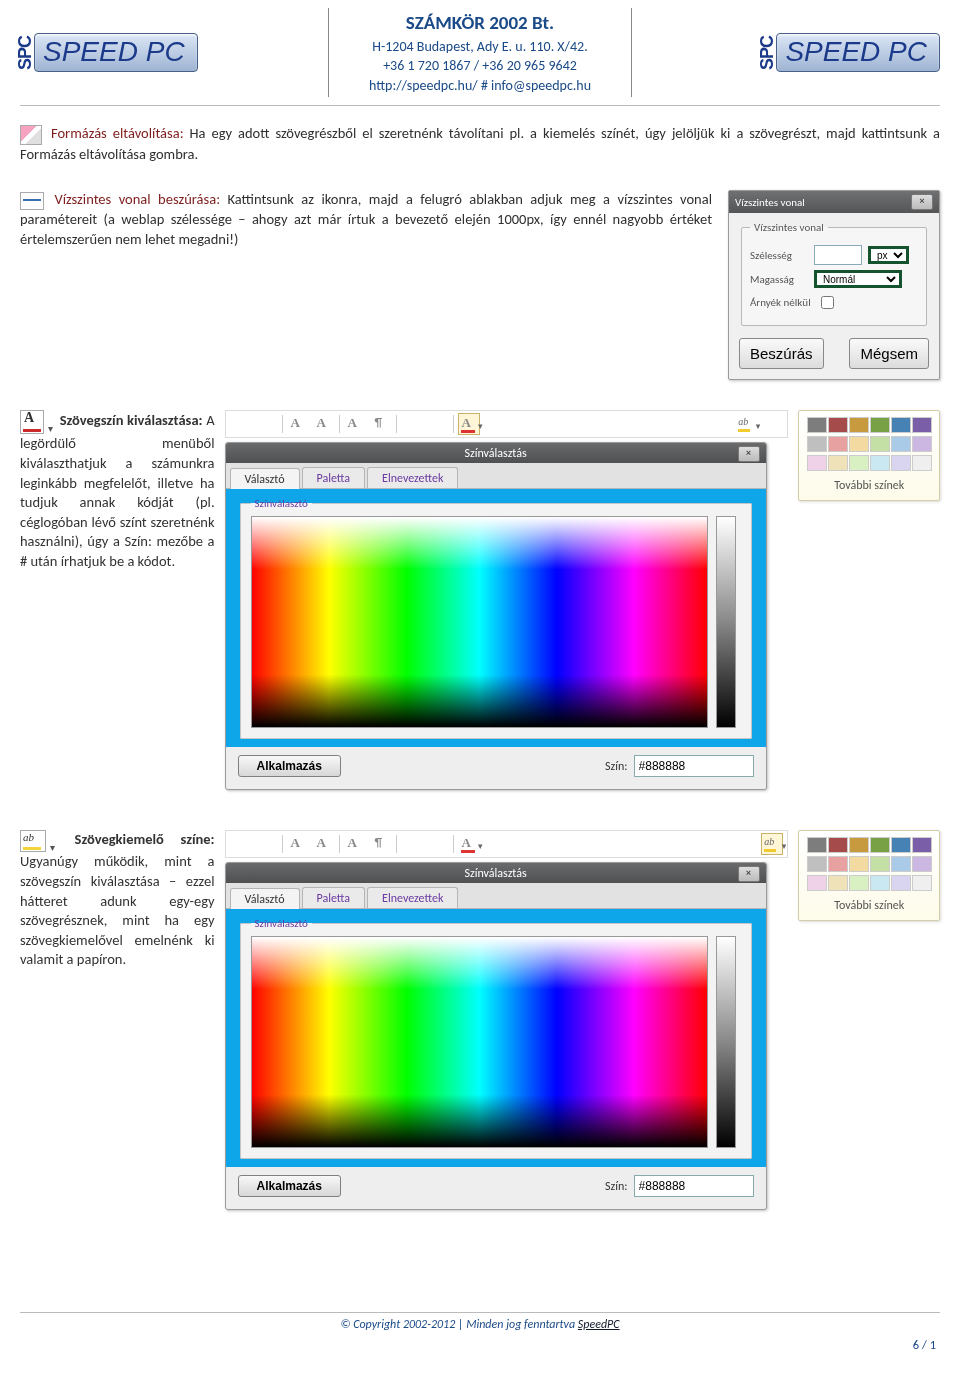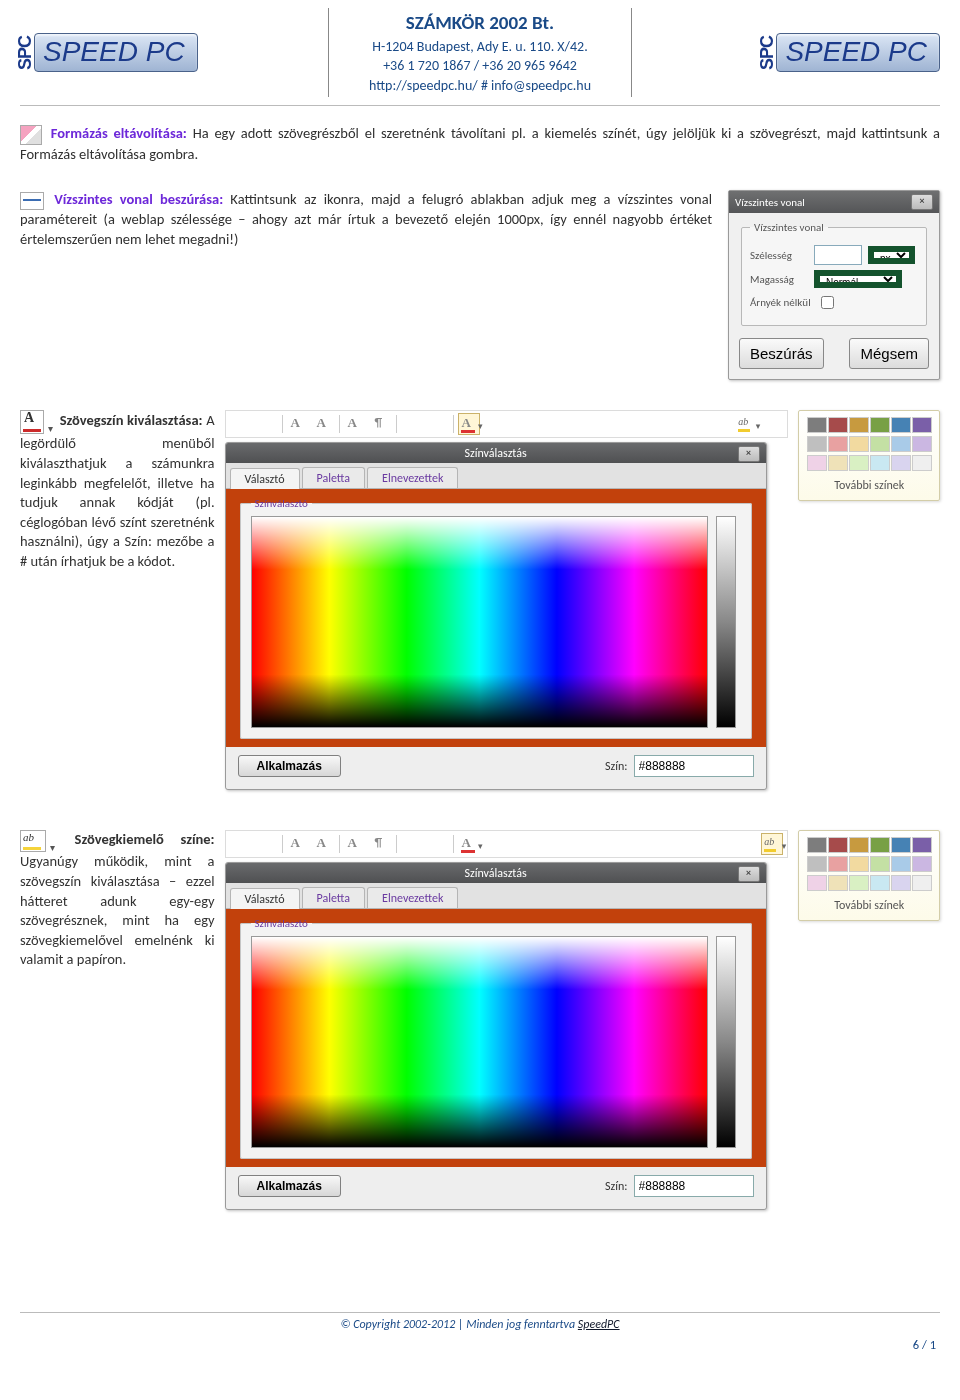--- a/index.html
+++ b/index.html
@@ -72,22 +72,22 @@
   }
   
   .para {
     font-size: 14.5px;
     color: #303030;
     text-align: justify;
     line-height: 1.35;
     margin-bottom: 26px;
   }
   .para .lead {
-    font-weight: bold;
-    color: #6d28d9;
+    font-weight: normal;
+    color: #7f1d1d;
   }
   .inline-icon {
     display: inline-block;
     vertical-align: middle;
     border: 1px solid #aaa;
     background: #f6f6f6;
     padding: 1px;
     margin-right: 3px;
   }
   .inline-icon.eraser {
@@ -160,21 +160,21 @@
     border:1px solid #b8b8b8;
     border-radius:2px;
     padding: 6px 8px 8px 8px;
     background:#f6f6f6;
   }
   .dlg-fieldset legend { font-size: 11px; padding: 0 4px; color:#555;}
   .dlg-row { display:flex; align-items:center; gap:6px; margin:5px 0; }
   .dlg-row label { width: 58px; color:#555; }
   .dlg-input { border:1px solid #8ab; background:#fff; height:16px; }
   .dlg-input.w60 { width: 42px; }
-  .dlg-select { border:6px solid #14532d; background:#fff; height:18px; font-size:10px; padding:0 2px;}
+  .dlg-select { border:3px solid #14532d; background:#fff; height:18px; font-size:10px; padding:0 2px;}
   .dlg-foot { display:flex; justify-content:space-between; padding: 6px 10px 10px 10px; }
   .dlg-btn {
     background: linear-gradient(#fafafa,#dcdcdc);
     border:1px solid #888; border-radius:3px;
     padding: 6px 10px; font-size:15px;
   }
 
   
   .color-row {
     display: flex;
@@ -235,21 +235,21 @@
   }
   .cd-tab {
     padding: 3px 14px; font-size:12px;
     border:1px solid #b5b5b5; border-bottom:none;
     background:#eaeaea; margin-right:2px;
     border-radius: 3px 3px 0 0;
     color:#555;
   }
   .cd-tab.visited { color:#6a3aa0; }
   .cd-tab.active { background:#f4f4f4; color:#333; position:relative; top:1px;}
-  .cd-body { background:#c2410c; padding: 8px 12px 8px 12px; }
+  .cd-body { background:#0ea5e9; padding: 8px 12px 8px 12px; }
   .cd-fieldset { border:1px solid #c5c5c5; border-radius:2px; padding: 6px 10px 10px 10px; background:#f3f3f3;}
   .cd-fieldset legend { font-size:11px; color:#6a3aa0; padding:0 4px;}
   .spectrum-wrap { display:flex; gap:8px; }
   .spectrum {
     width: 455px; height: 210px;
     border:1px solid #999;
     background:
       linear-gradient(to bottom, rgba(255,255,255,1) 0%, rgba(255,255,255,0) 25%, rgba(0,0,0,0) 75%, rgba(0,0,0,1) 100%),
       linear-gradient(to right, #ff0000 0%, #ffff00 17%, #00ff00 34%, #00ffff 50%, #0000ff 67%, #ff00ff 84%, #ff0000 100%);
   }

